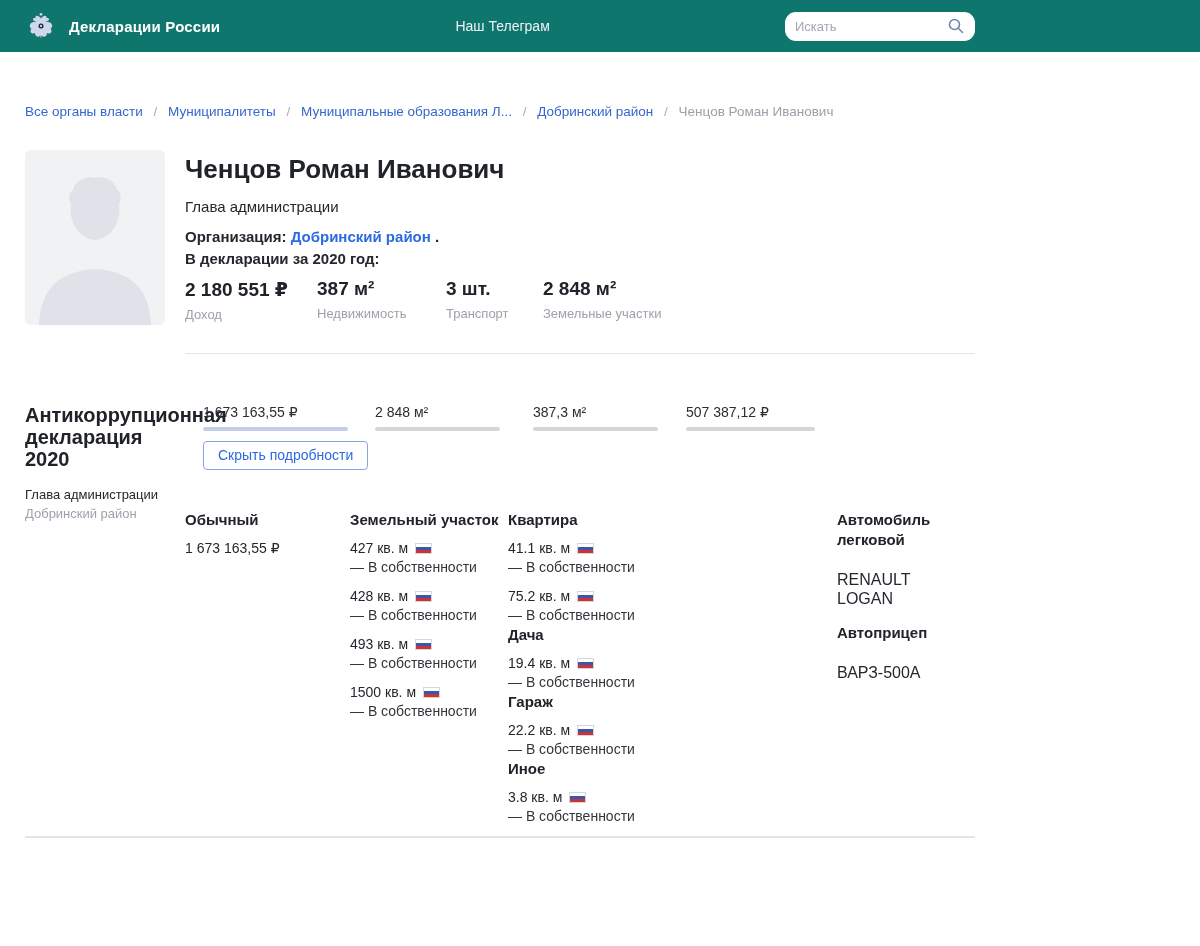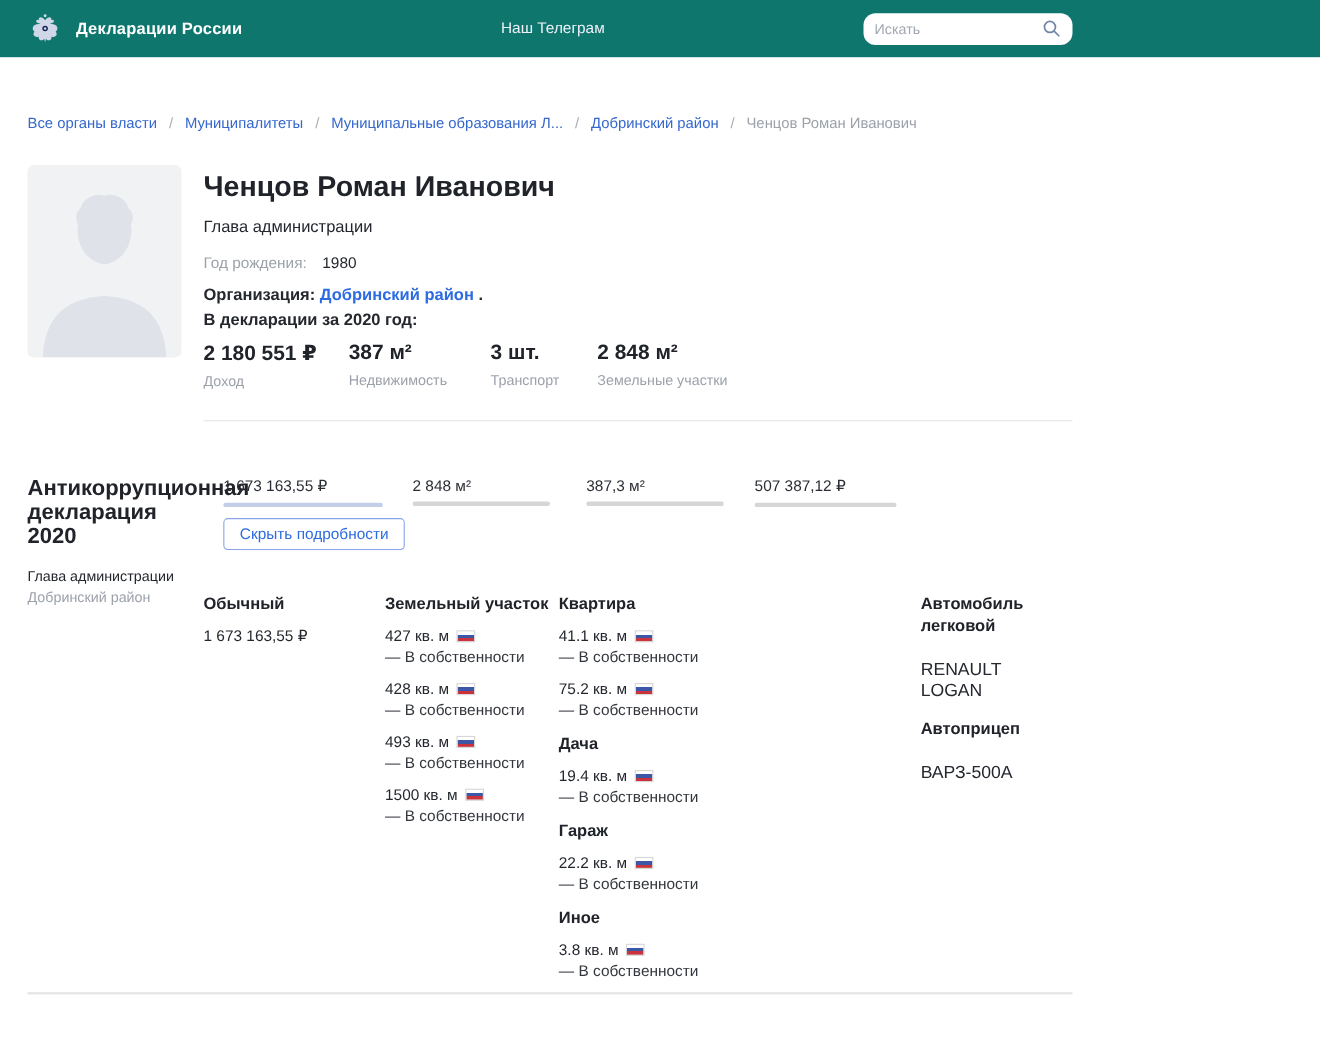--- a/index.html
+++ b/index.html
@@ -61,21 +61,21 @@
     background:#fff; cursor:pointer; font-family:inherit; }
   
   .details { display:flex; margin-top:40px; }
   .sec-h { font-size:15px; font-weight:bold; line-height:20px; color:#202329; }
   .item { margin-top:9px; margin-bottom:10px; }
   .item:last-child { margin-bottom:0; }
   .line1 { font-size:14px; line-height:19px; display:flex; align-items:center; gap:7px; }
   .line2 { font-size:14px; line-height:19px; color:#33363c; }
   .flag { width:17px; height:11px; border:1px solid #d6d6d6; display:inline-block; flex:none;
     background:linear-gradient(to bottom,#ffffff 0 33%,#3c57a5 33% 66%,#c9333b 66% 100%); }
-  .rsec { margin-top:12px; }
+  .rsec { }
   .rsec:first-child { margin-top:0; }
   .veh-val { margin-top:20px; font-size:16px; line-height:19px; }
   .veh-h2 { margin-top:15px; }
 </style>
 </head>
 <body>
 
 <div class="header">
   <div class="header-inner">
     <div class="brand">
@@ -127,23 +127,20 @@
       <path d="M70 28 c-8 -3 -20 2 -22 12 c-4 2 -5 9 -2 14 c-2 10 2 22 8 28
                c5 5 11 8 16 8 c5 0 11 -3 16 -8 c6 -6 10 -18 8 -28 c3 -5 2 -12 -2 -14
                C90 30 78 25 70 28 Z" fill="#dfe2e8"></path>
       <path d="M14 175 c1 -30 14 -45 34 -52 c7 -2 15 -4 22 -4 c7 0 15 2 22 4
                c20 7 33 22 34 52 Z" fill="#dfe2e8"></path>
     </svg>
   </div>
   <div class="p-info">
     <div class="p-name">Ченцов Роман Иванович</div>
     <div class="p-pos">Глава администрации</div>
-    <div class="p-byear">
-      <span class="p-byear-label">Год рождения:</span><span>1980</span>
-    </div>
     <div class="p-org">
       <span>Организация:</span>
       <a href="#" class="org-link">Добринский район</a>
       <span>.</span>
     </div>
     <div class="p-decl-year">В декларации за 2020 год:</div>
     <div class="stats">
       <div style="width:132px">
         <div class="stat-value">2 180 551 ₽</div>
         <div class="stat-label">Доход</div>

